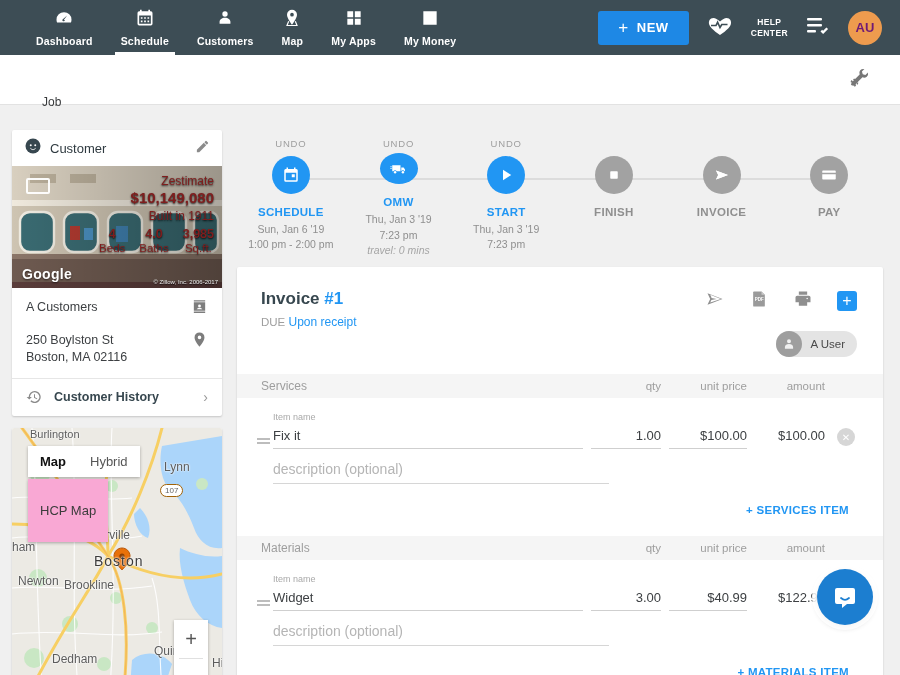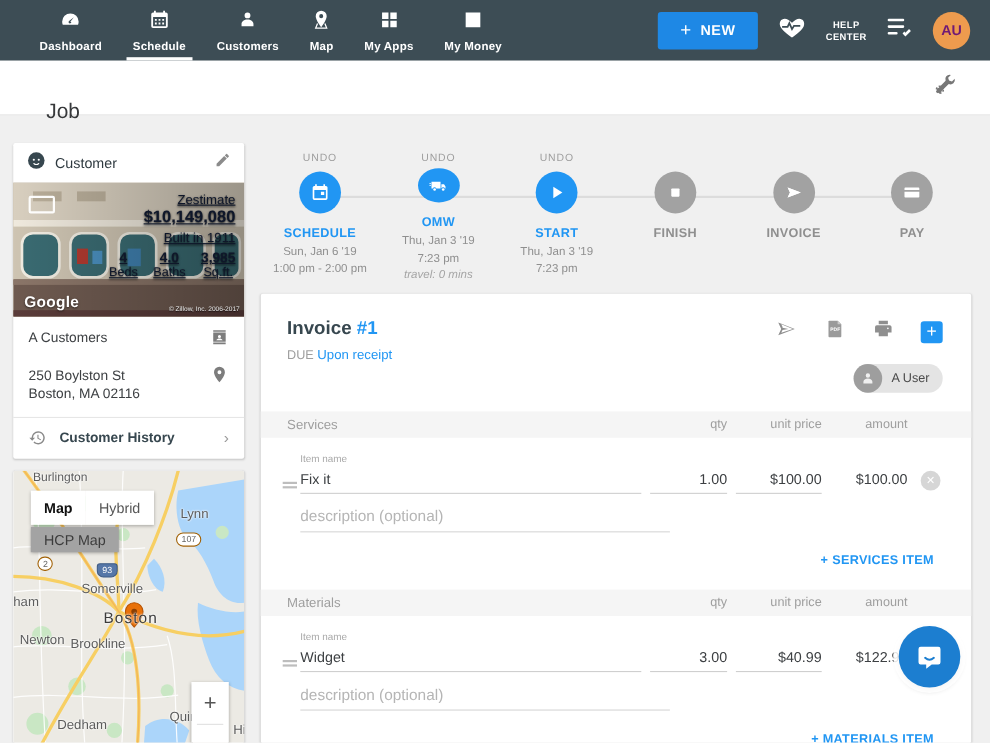--- a/index.html
+++ b/index.html
@@ -26,39 +26,39 @@
   .help-center { color:#fff; font-size:8.5px; font-weight:bold; text-align:center; line-height:1.25;
     letter-spacing:.4px; cursor:pointer; white-space:pre-line; }
   .feed-ic svg { width:24px; height:20px; }
   .avatar { width:34px; height:34px; border-radius:50%; background:#ee9b4e; color:#701a75;
     display:flex; align-items:center; justify-content:center; font-size:13px; font-weight:bold;
     cursor:pointer; }
 
   
   .pagebar { position:absolute; top:55px; left:0; width:900px; height:50px; background:#fff;
     border-bottom:1px solid #e2e2e2; display:flex; align-items:center; padding:0 30px 0 42px; z-index:10;}
-  .page-title { font-size:19px; color:#37393b;margin-top:45px; }
+  .page-title { font-size:12px; color:#37393b;margin-top:45px; }
   .pagebar .tools { margin-left:auto; cursor:pointer; }
   .pagebar .tools svg { width:22px; height:22px; fill:#777; }
 
   
   .card { background:#fff; border-radius:2px; box-shadow:0 1px 2px rgba(0,0,0,.18); }
   .customer-card { position:absolute; left:12px; top:130px; width:210px; }
   .cust-head { height:36px; display:flex; align-items:center; padding:0 12px; gap:8px; }
   .cust-head .face svg { width:18px; height:18px; }
   .cust-title { font-size:13px; font-weight:normal; color:#2f3a40; flex:1; }
   .pencil { cursor:pointer; }
   .pencil svg { width:15px; height:15px; fill:#8b8b8b; }
 
   .photo { position:relative; width:210px; height:122px; overflow:hidden; background:#c9bfae; }
   .photo svg.bg { position:absolute; inset:0; }
   .photo .cam { position:absolute; top:12px; left:14px; width:24px; height:16px;
     border:2px solid #fff; border-radius:2px; opacity:.95; }
-  .z-overlay { position:absolute; top:8px; right:8px; text-align:right; color:#0f172a;
-    text-shadow:0 1px 2px rgba(0,0,0,.85);text-decoration:underline; }
+  .z-overlay { position:absolute; top:8px; right:8px; text-align:right; color:#7f1d1d;
+    text-shadow:0 1px 2px rgba(0,0,0,.85); }
   .z-label { font-size:12px; }
   .z-price { font-size:15px; font-weight:bold; margin-top:1px; }
   .z-built { font-size:12px; margin-top:3px; }
   .z-stats { display:flex; justify-content:flex-end; gap:14px; margin-top:4px; }
   .z-stat { text-align:center; }
   .z-val { font-size:12.5px; font-weight:bold; }
   .z-unit { font-size:11.5px; margin-top:1px; }
   .google-mark { position:absolute; left:10px; bottom:6px; color:#fff; font-size:14px;
     font-weight:bold; letter-spacing:.3px; text-shadow:0 1px 2px rgba(0,0,0,.6); }
   .photo-copy { position:absolute; right:4px; bottom:3px; color:#eee; font-size:6px;
@@ -81,21 +81,21 @@
     text-shadow:0 0 2px #fff,0 0 2px #fff; white-space:nowrap; }
   .map-label.big { font-size:14px; color:#3c3c3c; letter-spacing:1px; }
   .shield { position:absolute; background:#fff; border:1px solid #a16207; border-radius:7px;
     font-size:8px; color:#666; padding:0 4px; line-height:11px; }
   .shield.i93 { background:#5677a8; color:#fff; border-color:#3f5c85; border-radius:3px 3px 6px 6px; }
   .map-controls { position:absolute; top:18px; left:16px; display:flex; flex-direction:column;
     align-items:flex-start; }
   .mc-row { display:flex; box-shadow:0 1px 3px rgba(0,0,0,.3); }
   .mc-btn { background:#fff; font-size:13px; padding:8px 12px; cursor:pointer; color:#565656; }
   .mc-btn.sel { font-weight:bold; color:#111; }
-  .mc-hcp { margin-top:2px; background:#a3a3a3; font-size:13px; padding:4px 12px; cursor:pointer;
+  .mc-hcp { margin-top:2px; background:#f9a8d4; font-size:13px; padding:24px 12px; cursor:pointer;
     color:#3c3c3c; box-shadow:0 1px 3px rgba(0,0,0,.3); }
   .zoomctl { position:absolute; right:14px; top:192px; width:34px; background:#fff;
     box-shadow:0 1px 3px rgba(0,0,0,.3); display:flex; flex-direction:column; align-items:center; }
   .zbtn { width:34px; height:38px; display:flex; align-items:center; justify-content:center;
     font-size:20px; color:#555; cursor:pointer; }
   .zdiv { width:24px; height:1px; background:#e0e0e0; }
 
   
   .timeline { position:absolute; left:237px; top:138px; width:646px; height:120px; }
   .tl-line { position:absolute; top:40px; left:54px; right:54px; height:2px; background:#dcdcdc; }

